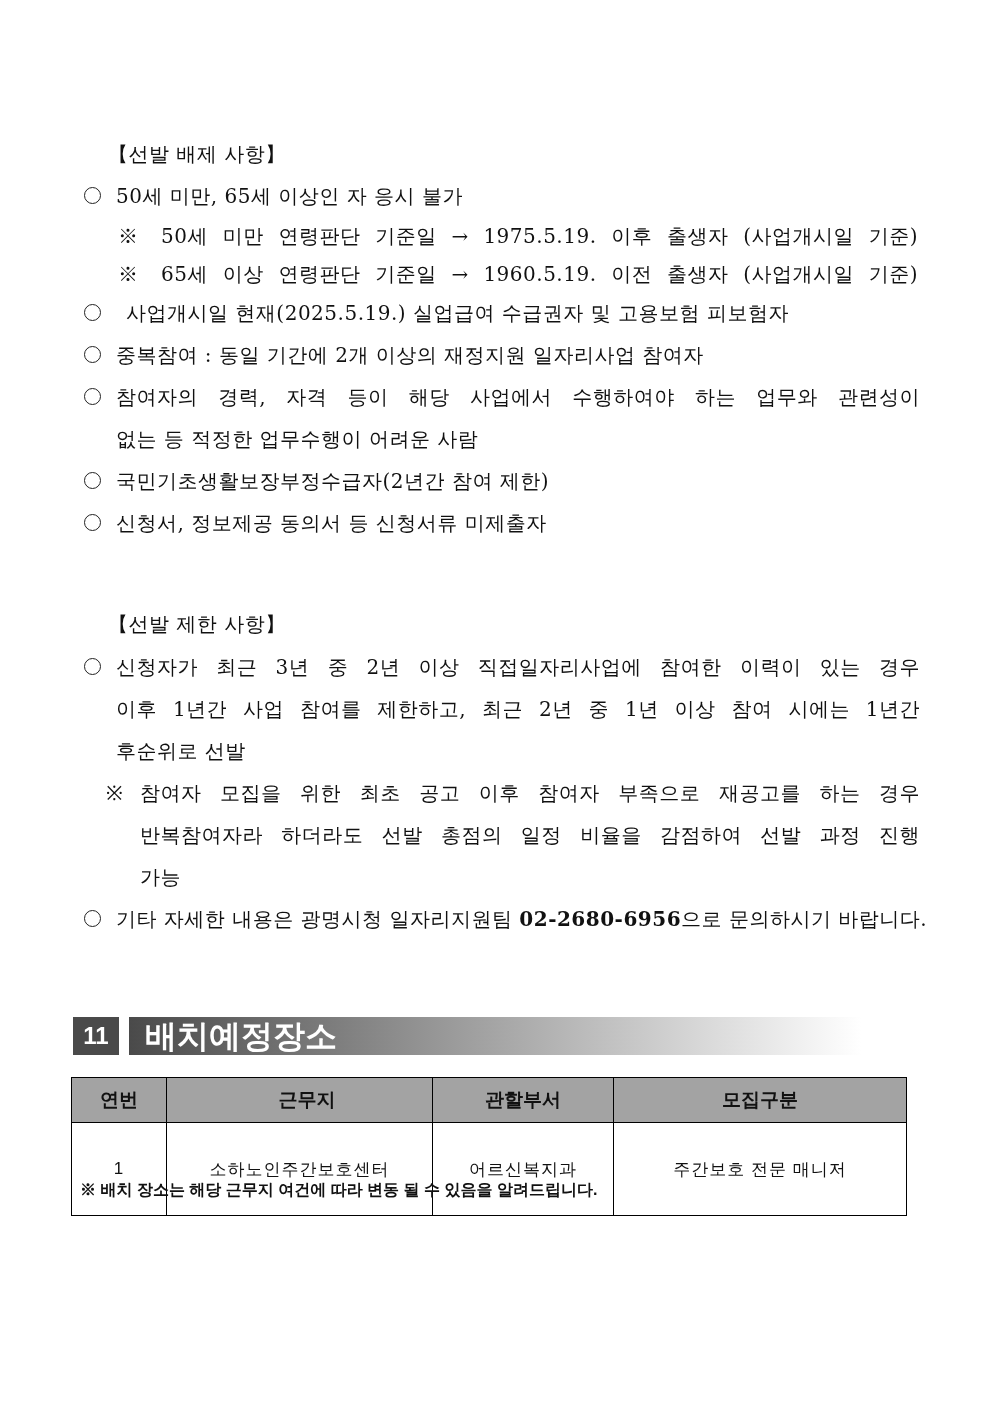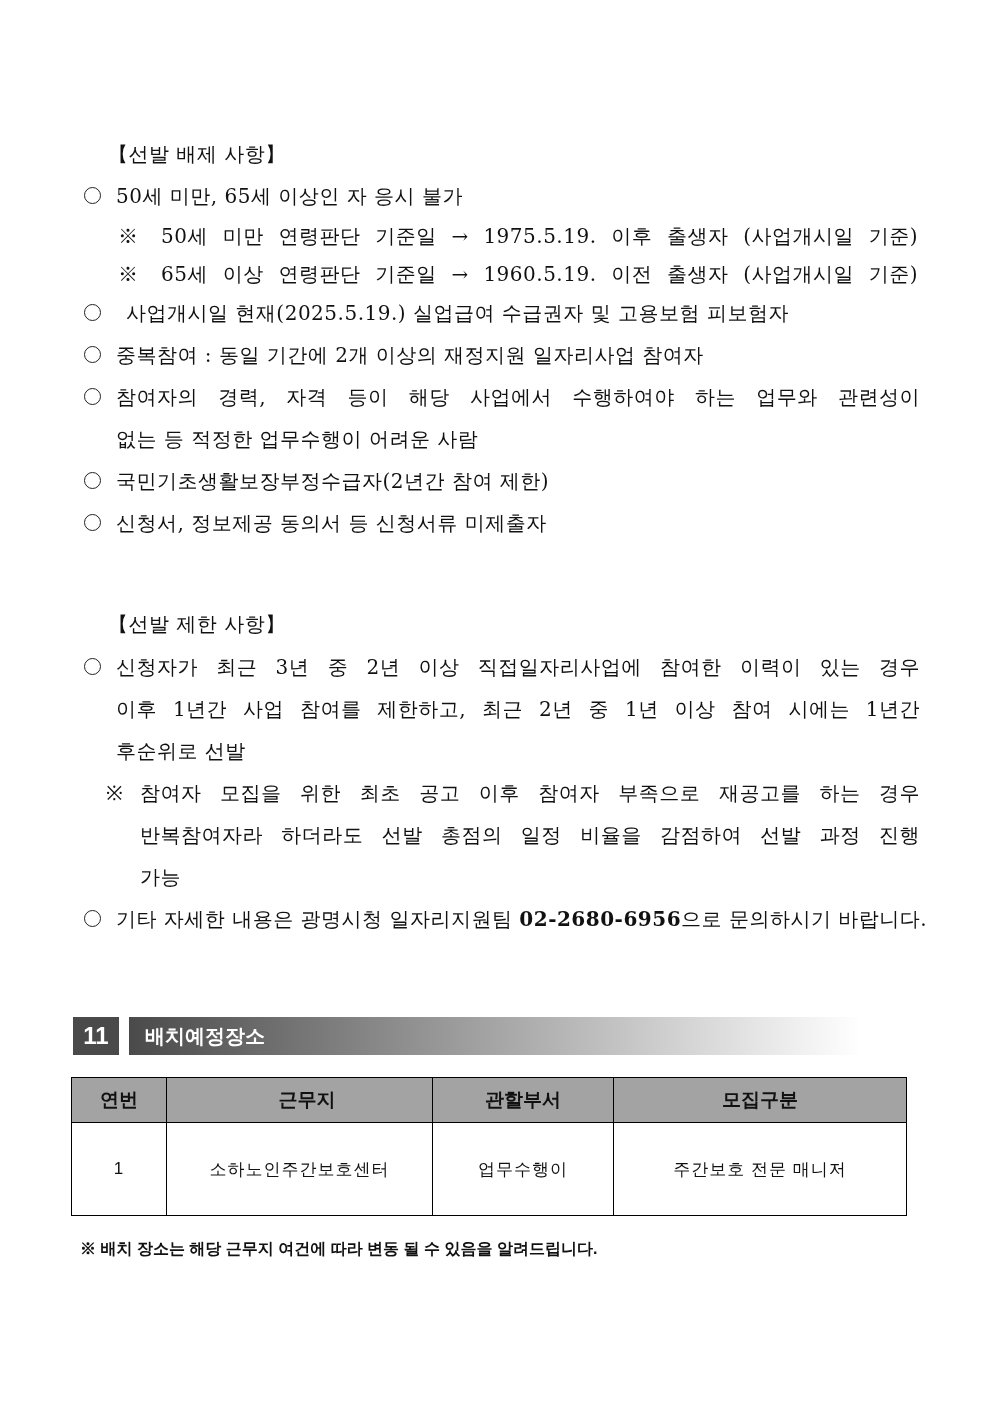--- a/index.html
+++ b/index.html
@@ -23,35 +23,35 @@
     background: #4a4a4a; color: #fff; font-family: Liberation Sans, sans-serif;
     font-weight: bold; font-size: 24px; line-height: 38px; text-align: center;
   }
   .sec-bar {
     position: absolute; left: 129px; top: 1017px; width: 732px; height: 38px;
     background: linear-gradient(to right, #4a4a4a 0%, #8a8a8a 35%, #c0c0c0 65%, #ffffff 100%);
   }
   .sec-title {
     position: absolute; left: 16px; top: 0; color: #fff;
     font-family: "Liberation Sans", sans-serif; font-weight: bold;
-    font-size: 20px; line-height: 38px;
+    font-size: 32px; line-height: 38px;
   }
   table.place {
     position: absolute; left: 71px; top: 1077px; width: 836px;
     border-collapse: collapse; font-family: "Liberation Sans", sans-serif;
   }
   table.place th, table.place td {
     border: 1px solid #000; text-align: center; vertical-align: middle;
   }
   table.place th {
     background: #a3a3a3; height: 42px; font-size: 19px; font-weight: bold;
   }
   table.place td { height: 90px; font-size: 17px; letter-spacing: 1px; }
   .note {
-    position: absolute; left: 80px; top: 1237px; font-family: "Liberation Sans", sans-serif;
+    position: absolute; left: 80px; top: 1178px; font-family: "Liberation Sans", sans-serif;
     font-weight: bold; font-size: 16px; line-height: 24px; white-space: nowrap;
   }
 </style>
 </head>
 <body>
 
 <div class="line" style="left:108px; top:140px;">【선발 배제 사항】</div>
 
 <span class="circle" style="top:187px;"></span>
 <div class="line" style="left:116px; top:182px;">50세 미만, 65세 이상인 자 응시 불가</div>
@@ -100,19 +100,19 @@
       <th style="width:92px;">연번</th>
       <th style="width:248px;padding-left:16px;">근무지</th>
       <th style="width:178px;">관할부서</th>
       <th>모집구분</th>
     </tr>
   </thead>
   <tbody>
     <tr>
       <td>1</td>
       <td>소하노인주간보호센터</td>
-      <td>업무수행이</td>
+      <td>어르신복지과</td>
       <td>주간보호 전문 매니저</td>
     </tr>
   </tbody>
 </table>
 
 <div class="note">※ 배치 장소는 해당 근무지 여건에 따라 변동 될 수 있음을 알려드립니다.</div>
 
 </body></html>

